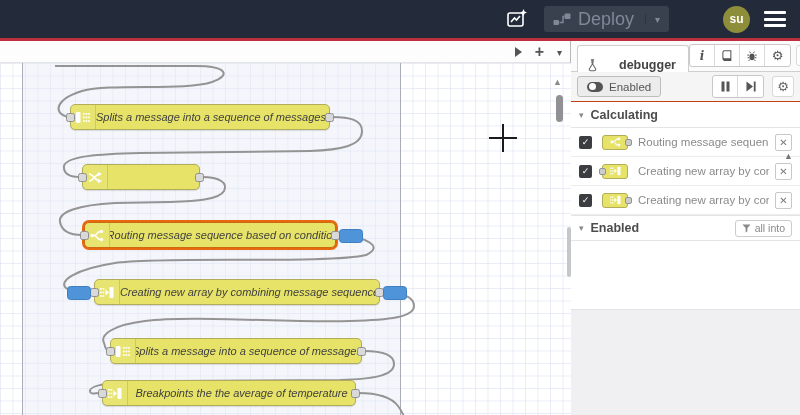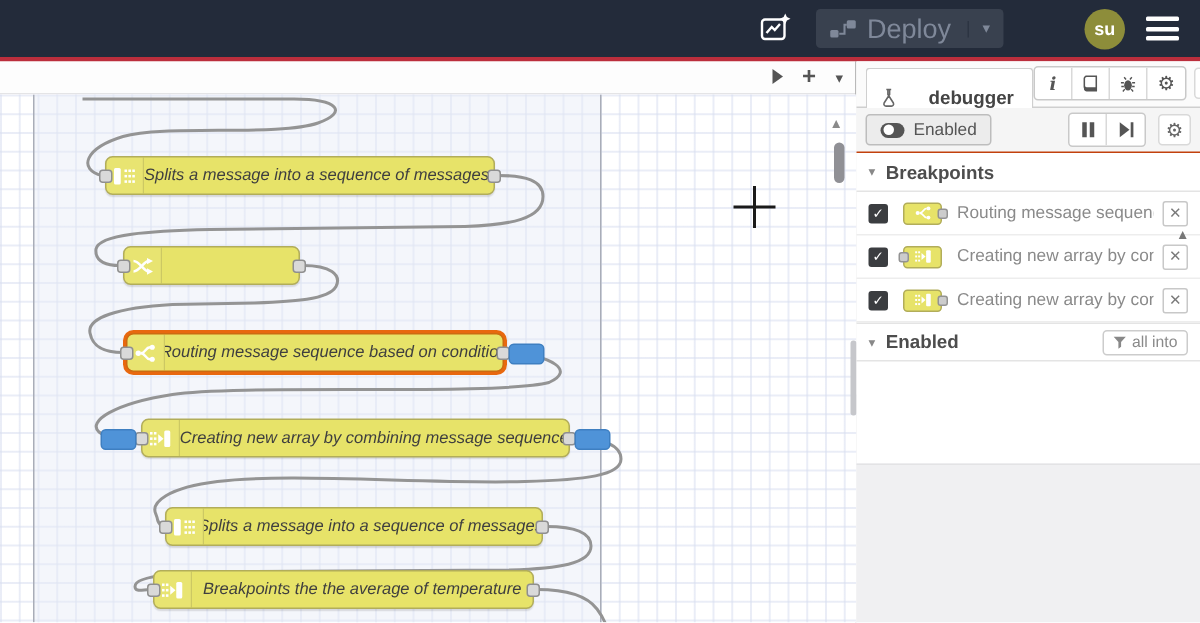--- a/index.html
+++ b/index.html
@@ -311,21 +311,21 @@
             </div>
           </div>
           <div class="lone-caret" style="margin-left:3px;">
               <span class="gear-ch">⚙</span>
             </div>
         </div>
       </div>
 
       <div class="section-hdr">
         <span class="chev">▾</span>
-        <span>Breakpoints</span>
+        <span>Calculating</span>
       </div>
       <div class="sb-scroll-up">▲</div>
       <div class="bp-list" id="bp-list">
           <div class="bp-row">
             <span class="cbx">✓</span>
             <span class="mini-node">
               <svg width="11" height="10" viewBox="0 0 14 13">
                 <circle cx="2.2" cy="6.5" r="1.8" fill="#fff"></circle>
                 <path d="M4 6.5 C7 6.5 7 2.5 10 2.5 M4 6.5 C7 6.5 7 10.5 10 10.5" fill="none" stroke="#fff" stroke-width="1.6"></path>
                 <circle cx="11.5" cy="2.5" r="1.7" fill="#fff"></circle>

